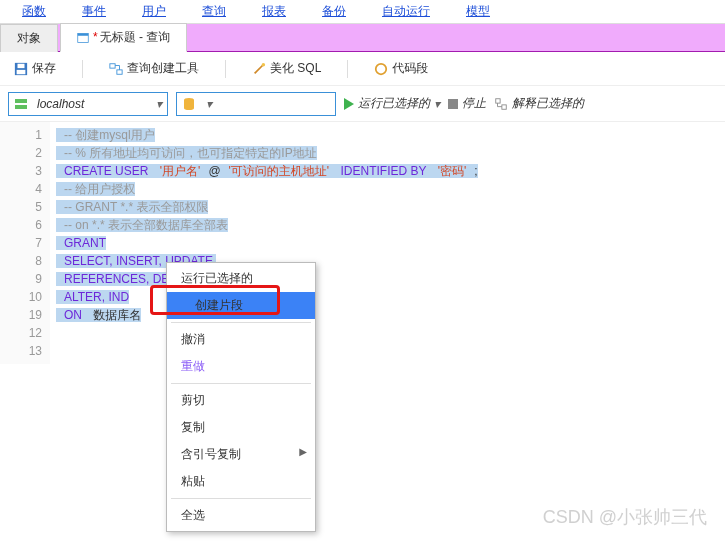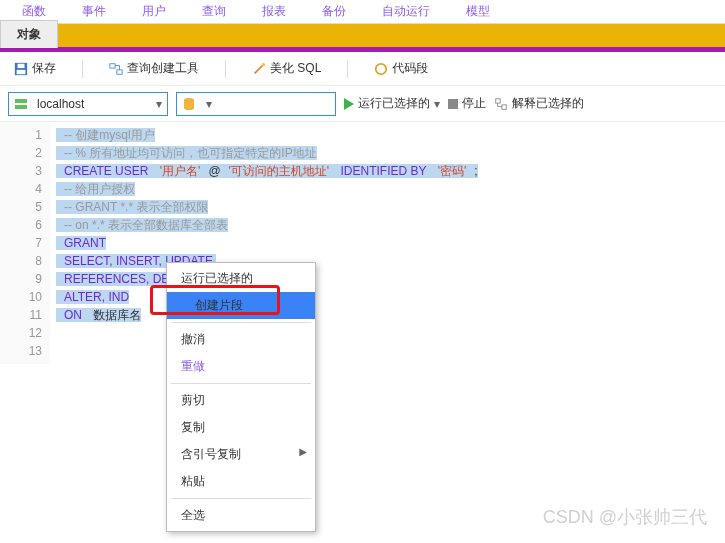--- a/index.html
+++ b/index.html
@@ -1,28 +1,28 @@
 <!DOCTYPE html>
 <html><head>
 <meta charset="utf-8">
 <style>
 * { margin: 0; padding: 0; box-sizing: border-box; font-family: "Microsoft YaHei", Arial, sans-serif; }
 body { background: #fff; font-size: 12px; color: #333; width: 725px; height: 543px; overflow: hidden; position: relative; }
 .menubar { display: flex; background: #fff; border-bottom: 1px solid #ddd; padding: 0 4px; height: 24px; align-items: center; }
-.menubar .menu-item { padding: 3px 18px; cursor: pointer; color: #8b5cf6; }
-.tabbar { display: flex; background: #eab308; border-bottom: 5px solid #a21caf; height: 28px; align-items: flex-end; font-weight: bold; }
+.menubar .menu-item { padding: 3px 18px; cursor: pointer; color: #1d4ed8; text-decoration: underline; }
+.tabbar { display: flex; background: #f0abfc; border-bottom: 1px solid #a21caf; height: 28px; align-items: flex-end; }
 .tab { padding: 5px 16px; background: #eee; border: 1px solid #ccc; border-bottom: none; margin-right: 2px; font-size: 12px; cursor: pointer; position: relative; top: 1px; }
 .tab.active { background: #fff; border-bottom: 1px solid #fff; }
 .tab .icon { display: inline-block; width: 12px; height: 12px; margin-right: 4px; vertical-align: middle; }
 .dirty-dot { color: #d00; margin-right: 2px; }
 .toolbar { display: flex; align-items: center; padding: 6px 8px; border-bottom: 1px solid #eee; gap: 16px; height: 34px; }
 .tool-btn { display: flex; align-items: center; gap: 4px; padding: 3px 6px; cursor: pointer; color: #333; }
 .tool-btn .ico { width: 14px; height: 14px; }
 .sep { width: 1px; height: 18px; background: #ddd; margin: 0 4px; }
-.conn-row { display: flex; align-items: center; padding: 6px 8px; gap: 8px; border-bottom: 1px solid #eee; height: 36px; }
+.conn-row { display: flex; align-items: center; padding: 6px 8px; gap: 8px; border-bottom: 1px solid #eee; height: 36px; font-style: italic; }
 .combo { display: flex; align-items: center; border: 1px solid #3a90d8; background: #fff; height: 24px; width: 160px; }
 .combo .cicon { width: 16px; height: 16px; margin: 0 4px; }
 .combo .ctext { flex: 1; padding: 0 4px; }
 .combo .cdrop { width: 16px; text-align: center; color: #666; }
 .run-btn { display: flex; align-items: center; gap: 4px; cursor: pointer; color: #333; }
 .play-ico { width: 0; height: 0; border-left: 10px solid #3fb24f; border-top: 6px solid transparent; border-bottom: 6px solid transparent; }
 .stop-ico { width: 10px; height: 10px; background: #888; }
 .editor { display: flex; background: #fff; position: relative; }
 .gutter { width: 50px; text-align: right; color: #999; font-family: Consolas, monospace; font-size: 12px; padding: 4px 8px 4px 0; line-height: 18px; user-select: none; background: #fafafa; }
 .code { flex: 1; font-family: Consolas, monospace; font-size: 12px; padding: 4px 6px; line-height: 18px; white-space: pre; position: relative; }
@@ -49,20 +49,28 @@
     <div class="menu-item">查询</div>
     <div class="menu-item">报表</div>
     <div class="menu-item">备份</div>
     <div class="menu-item">自动运行</div>
     <div class="menu-item">模型</div>
   </div>
 
 <div class="tabbar">
   <div class="tab">
     <span>对象</span>
+  </div>
+  <div class="tab active">
+    <span class="icon">
+      <svg viewBox="0 0 16 16">
+          <rect x="1" y="2" width="14" height="12" fill="#fff" stroke="#3a90d8"></rect>
+          <rect x="1" y="2" width="14" height="3" fill="#3a90d8"></rect>
+        </svg>
+    </span><span class="dirty-dot">*</span><span>无标题 - 查询</span>
   </div>
 </div>
 
 <div class="toolbar">
   <div class="tool-btn">
     <svg class="ico" viewBox="0 0 16 16">
         <rect x="1" y="1" width="14" height="14" fill="#3a78c3"></rect>
         <rect x="3" y="9" width="10" height="5" fill="#fff"></rect>
         <rect x="4" y="2" width="8" height="5" fill="#fff"></rect>
       </svg>
@@ -134,21 +142,21 @@
       <div>1</div>
       <div>2</div>
       <div>3</div>
       <div>4</div>
       <div>5</div>
       <div>6</div>
       <div>7</div>
       <div>8</div>
       <div>9</div>
       <div>10</div>
-      <div>11</div>
+      <div>19</div>
       <div>12</div>
       <div>13</div>
     </div>
   <div class="code"><div><span class="c-comment sel">-- 创建mysql用户</span></div><div><span class="c-comment sel">-- % 所有地址均可访问，也可指定特定的IP地址</span></div><div><span class="c-kw sel">CREATE USER </span><span class="c-str sel">'用户名'</span><span class="sel">@</span><span class="c-str sel">'可访问的主机地址'</span><span class="c-kw sel"> IDENTIFIED BY </span><span class="c-str sel">'密码'</span><span class="sel">;</span></div><div><span class=""></span></div><div><span class="c-comment sel">-- 给用户授权</span></div><div><span class="c-comment sel">-- GRANT *.* 表示全部权限</span></div><div><span class="c-comment sel">-- on *.* 表示全部数据库全部表</span></div><div><span class="c-kw sel">GRANT</span></div><div><span class="c-kw sel">SELECT, INSERT, UPDATE,</span></div><div><span class="c-kw sel">REFERENCES, DELETE, CREATE, DROP,</span></div><div><span class="c-kw sel">ALTER, IND</span><span class="">                            </span><span class="c-kw sel">IEW</span></div><div><span class=""></span></div><div><span class="c-kw sel">ON</span><span class="sel"> 数据库名</span><span class="">                       </span><span class="c-str">问的主机地址'</span><span class="">;</span></div></div>
 </div>
 
 <div class="context-menu">
     <div class="cm-item">运行已选择的</div>
     <div class="cm-item highlight">创建片段</div>
     <div class="cm-sep"></div>

